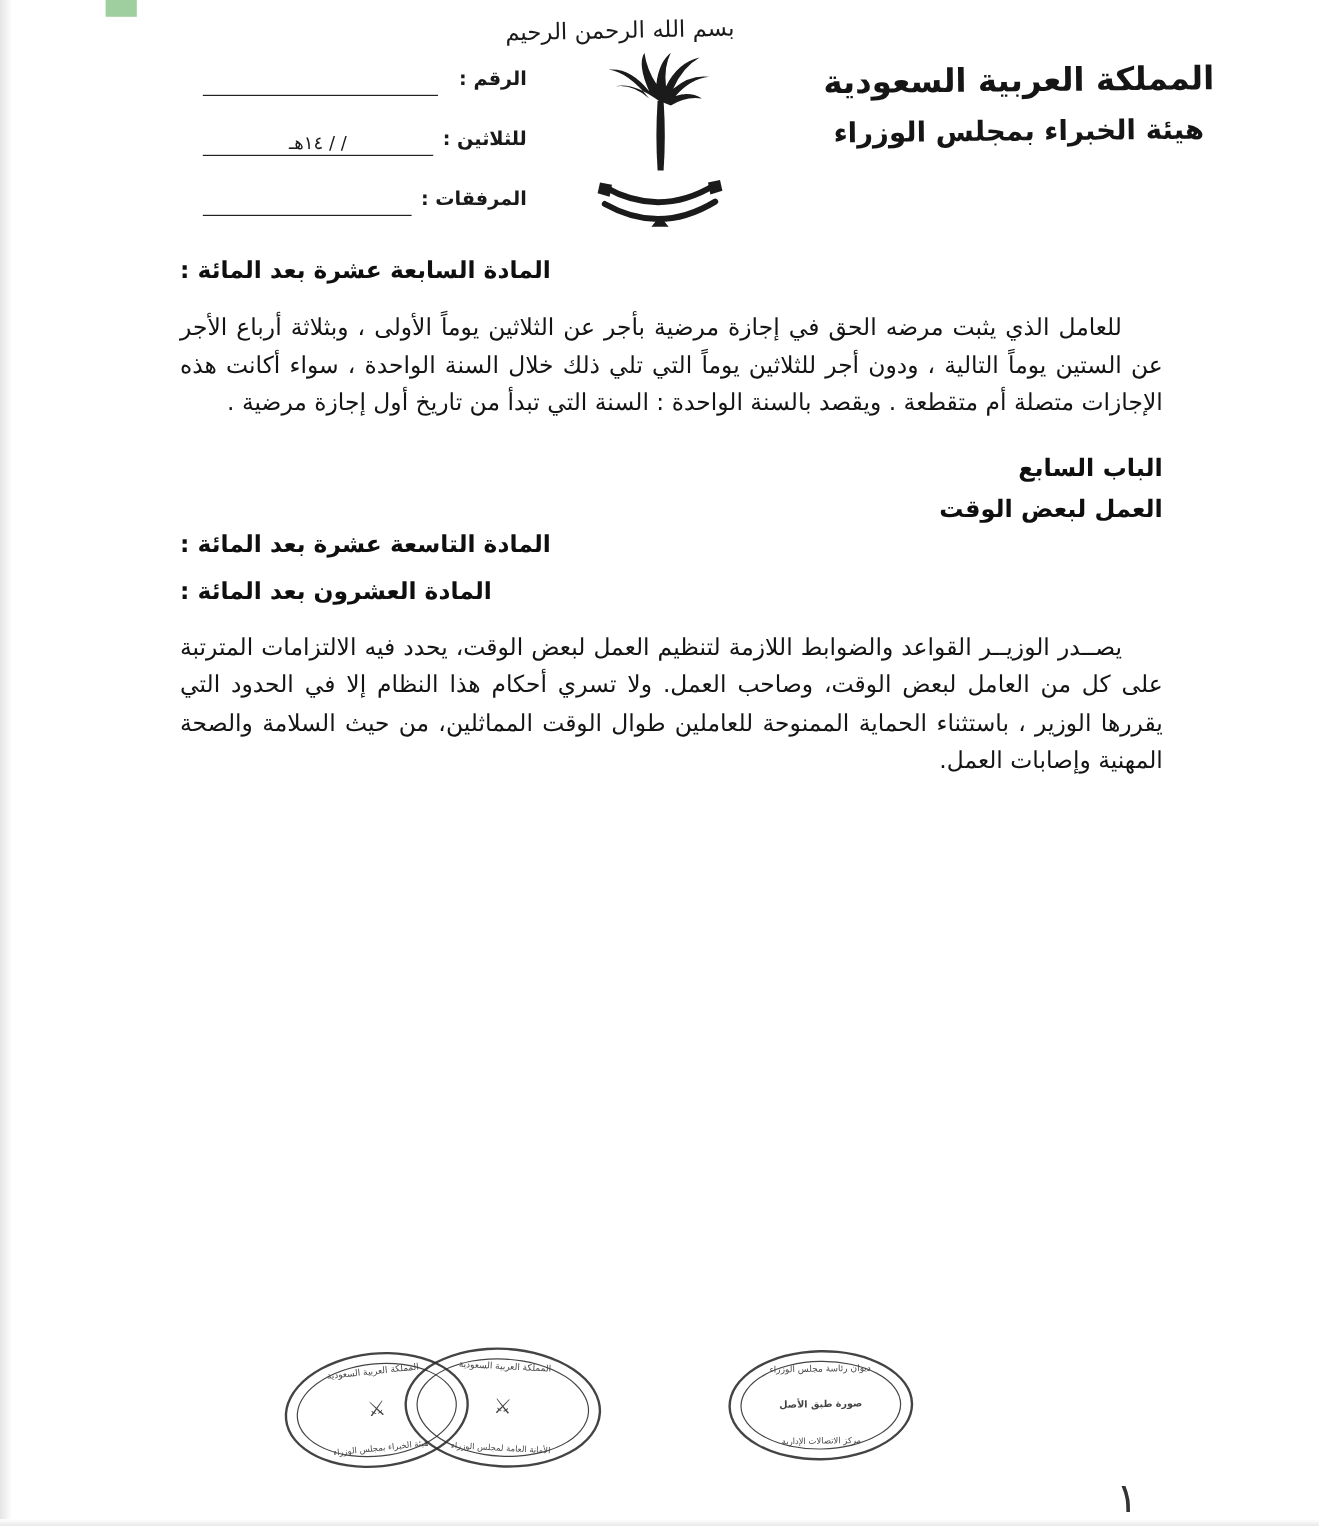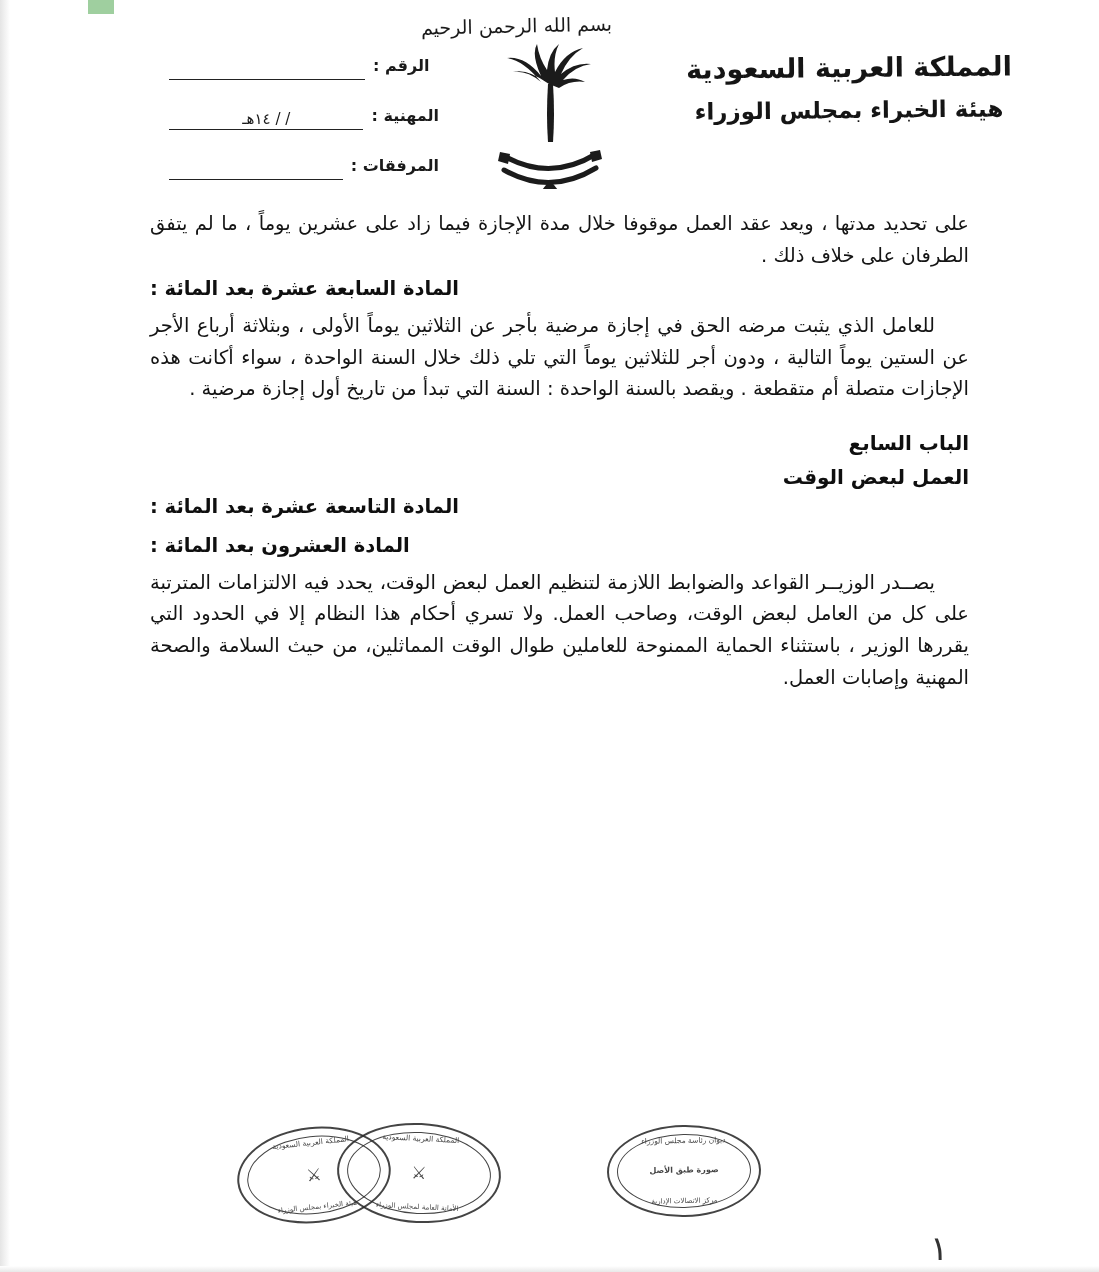--- a/index.html
+++ b/index.html
@@ -99,21 +99,21 @@
     align-items: center;
     justify-content: flex-start;
     margin-bottom: 20px;
     direction: rtl;
   }
   .field-label {
     white-space: nowrap;
     font-weight: bold;
     font-size: 16px;
     min-width: 66px;
-    text-align: left;
+    text-align: right;
   }
   .field-line {
     flex: 1;
     border-bottom: 1.6px solid #222;
     height: 13px;
     margin-right: 8px;
     position: relative;
     margin-top: 16px;
   }
   .field-value {
@@ -135,21 +135,21 @@
     text-align: justify;
   }
   .para {
     font-size: 19.5px;
     line-height: 1.62;
     margin: 0 0 4px 0;
     color: #141414;
     text-align: justify;
     text-justify: inter-word;
   }
-  .para.indent { text-indent: 34px; }
+  .para.indent { text-indent: 34px; margin-top: 10px; }
   .para.tight { line-height: 1.55; }
   .heading {
     font-size: 19.5px;
     font-weight: bold;
     margin: 6px 0 2px 0;
     color: #0f0f0f;
     text-align: left;
   }
   .center-heading {
     font-size: 20px;
@@ -267,35 +267,34 @@
 </div>
 
 <div class="form-fields">
   <div class="field-row">
     <span class="field-label">الرقم :</span>
     <span class="field-line">
       <span class="field-value"></span>
     </span>
   </div>
   <div class="field-row">
-    <span class="field-label">المهنية :</span>
+    <span class="field-label">للثلاثين :</span>
     <span class="field-line">
       <span class="field-value">/    /    ١٤هـ</span>
     </span>
   </div>
   <div class="field-row">
     <span class="field-label">المرفقات :</span>
     <span class="field-line">
       <span class="field-value"></span>
     </span>
   </div>
 </div>
 
 <div class="doc-body">
-  <p class="para">على تحديد مدتها ، ويعد عقد العمل موقوفا خلال مدة الإجازة فيما زاد على عشرين يوماً ، ما لم يتفق الطرفان على خلاف ذلك .</p>
   <div class="heading">المادة السابعة عشرة بعد المائة :</div>
   <div class="gap-sm"></div>
   <p class="para indent">للعامل الذي يثبت مرضه الحق في إجازة مرضية بأجر عن الثلاثين يوماً الأولى ، وبثلاثة أرباع الأجر عن الستين يوماً التالية ، ودون أجر للثلاثين يوماً التي تلي ذلك خلال السنة الواحدة ، سواء أكانت هذه الإجازات متصلة أم متقطعة . ويقصد بالسنة الواحدة : السنة التي تبدأ من تاريخ أول إجازة مرضية .</p>
   <div class="gap-sm"></div>
   <div class="center-heading">الباب السابع</div>
   <div class="center-heading second">العمل لبعض الوقت</div>
   <div class="heading">المادة التاسعة عشرة بعد المائة :</div>
   <div class="gap-sm"></div>
   <div class="heading">المادة العشرون بعد المائة :</div>
   <div class="gap-sm"></div>

